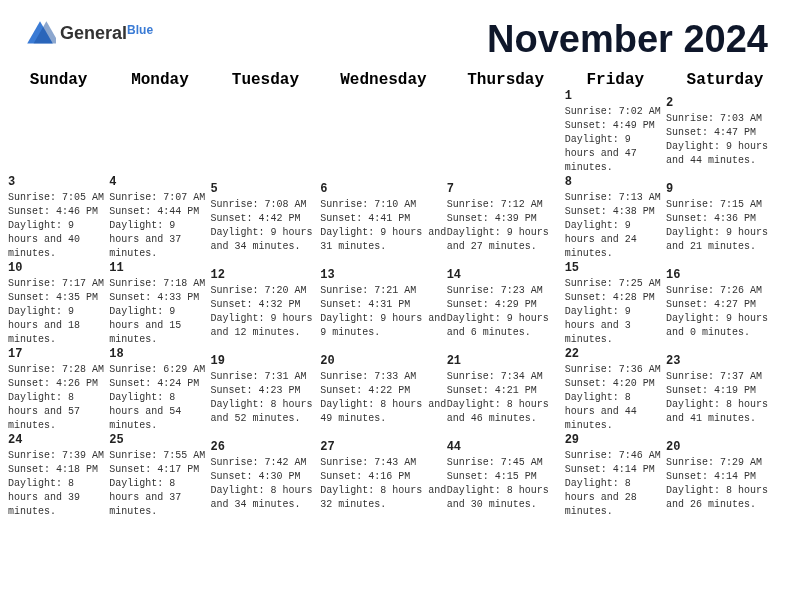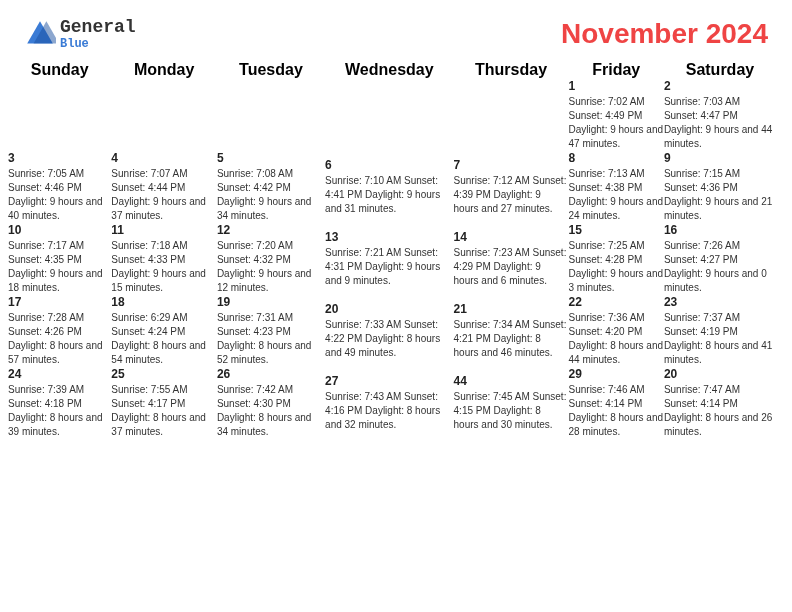--- a/index.html
+++ b/index.html
@@ -15,46 +15,45 @@
       justify-content: space-between;
       align-items: flex-start;
       padding: 18px 24px 10px 24px;
     }
     .logo {
       display: flex;
       align-items: center;
     }
     .logo-text {
       display: flex;
-      flex-direction: column;
+      flex-direction: row;
       line-height: 1.1;
-      font-family: Liberation Mono, monospace;
     }
     .logo-general {
       font-size: 18px;
       font-weight: bold;
       color: #333;
     }
     .logo-blue {
       font-size: 12px;
       font-weight: bold;
       color: #3a7bd5;
     }
     .logo-icon {
       width: 32px;
       height: 32px;
       margin-right: 4px;
     }
     .title-block {
       text-align: right;
     }
     .month-title {
-      font-size: 28px;
+      font-size: 38px;
       font-weight: bold;
-      color: #ef4444;
+      color: #0f172a;
     }
     .location {
       font-size: 15px;
       color: #444;
     }
     .day-number {
       font-size: 12px;
       font-weight: bold;
       display: block;
       margin-bottom: 2px;
@@ -62,21 +61,22 @@
     }
     .day-info {
       font-size: 10px;
       color: #333;
       line-height: 1.4;
     }
     .empty-cell {
       background: #fff !important;
     }
     .calendar-wrapper {
-      padding: 0 16px 8px 8px;
+      padding: 0 8px 8px 8px;
+      font-family: Liberation Mono, monospace;
     }
     table {
       width: 100%;
       border-collapse: collapse;
     }
   </style>
 </head>
 <body>
 
 <div class="header">
@@ -292,20 +292,20 @@
 Daylight: 8 hours and 30 minutes.</div>
           </td>
           <td>
             <span class="day-number">29</span>
             <div class="day-info">Sunrise: 7:46 AM
 Sunset: 4:14 PM
 Daylight: 8 hours and 28 minutes.</div>
           </td>
           <td>
             <span class="day-number">20</span>
-            <div class="day-info">Sunrise: 7:47 AM
+            <div class="day-info">Sunrise: 7:29 AM
 Sunset: 4:14 PM
 Daylight: 8 hours and 26 minutes.</div>
           </td>
         </tr>
       </tbody>
   </table>
 </div>
 
 </body></html>

